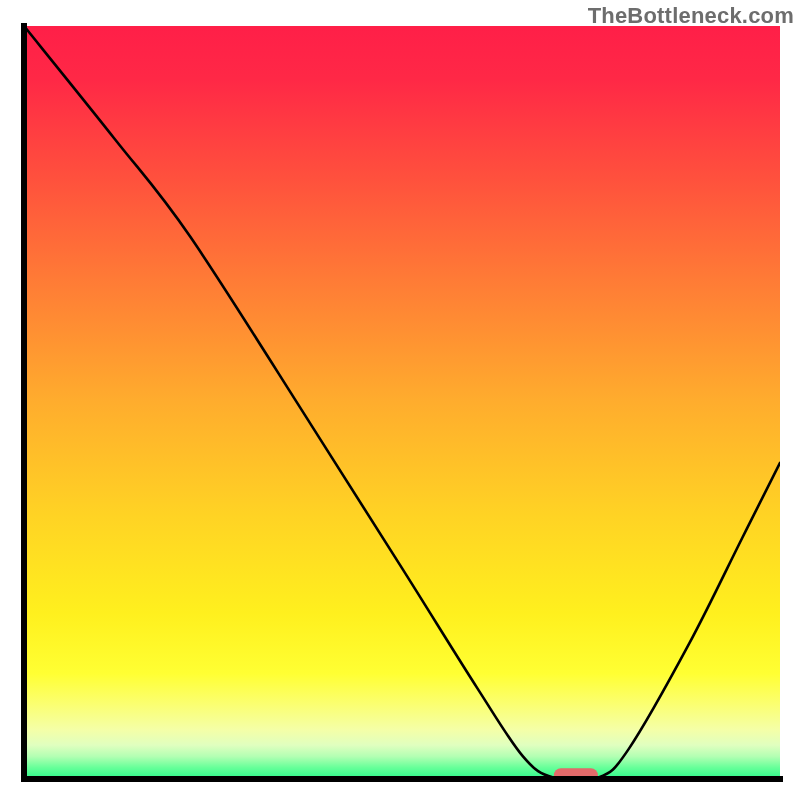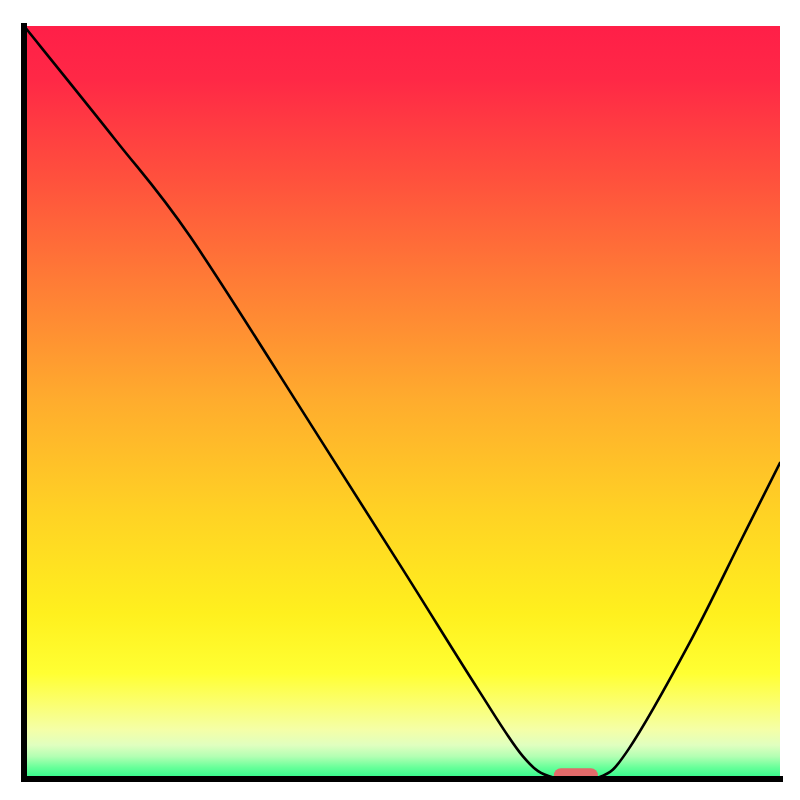--- a/index.html
+++ b/index.html
@@ -26,20 +26,21 @@
     z-index: 10;
   }
   svg {
     display: block;
   }
 </style>
 </head>
 <body>
 
 <div class="wrap">
+  <div class="watermark">TheBottleneck.com</div>
   <svg id="chart-svg" width="800" height="800" viewBox="0 0 800 800">
     <defs>
       <linearGradient id="bg-grad" x1="0" y1="0" x2="0" y2="1">
           <stop offset="0.00%" stop-color="#ff1f48"></stop>
           <stop offset="7.00%" stop-color="#ff2846"></stop>
           <stop offset="20.00%" stop-color="#ff503d"></stop>
           <stop offset="35.00%" stop-color="#ff7f35"></stop>
           <stop offset="50.00%" stop-color="#ffad2d"></stop>
           <stop offset="65.00%" stop-color="#ffd324"></stop>
           <stop offset="78.00%" stop-color="#fff01e"></stop>

